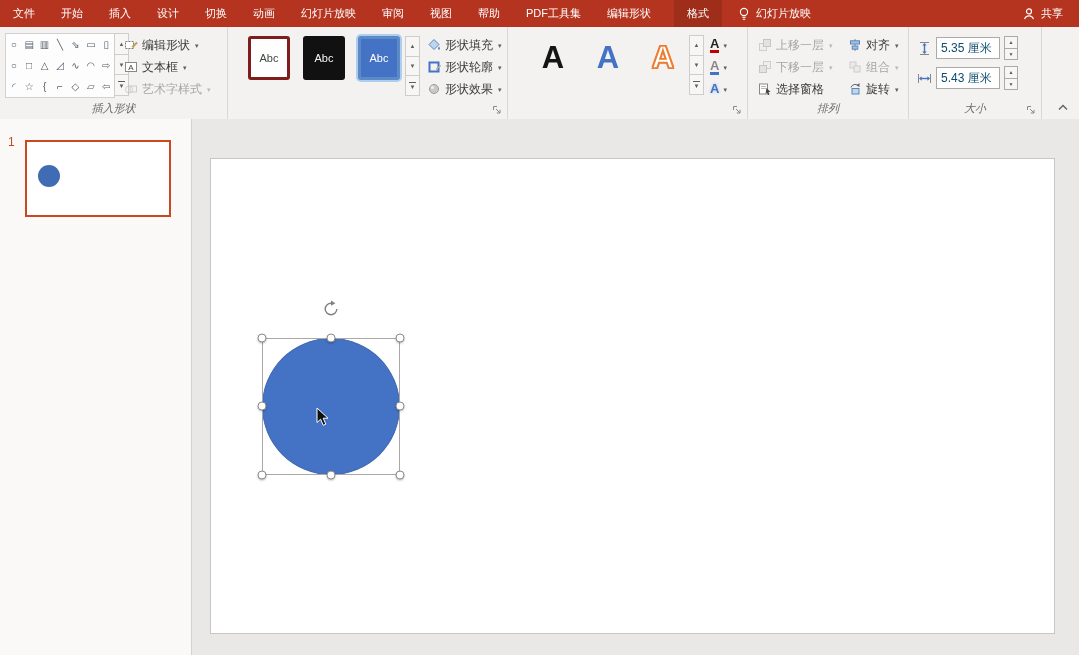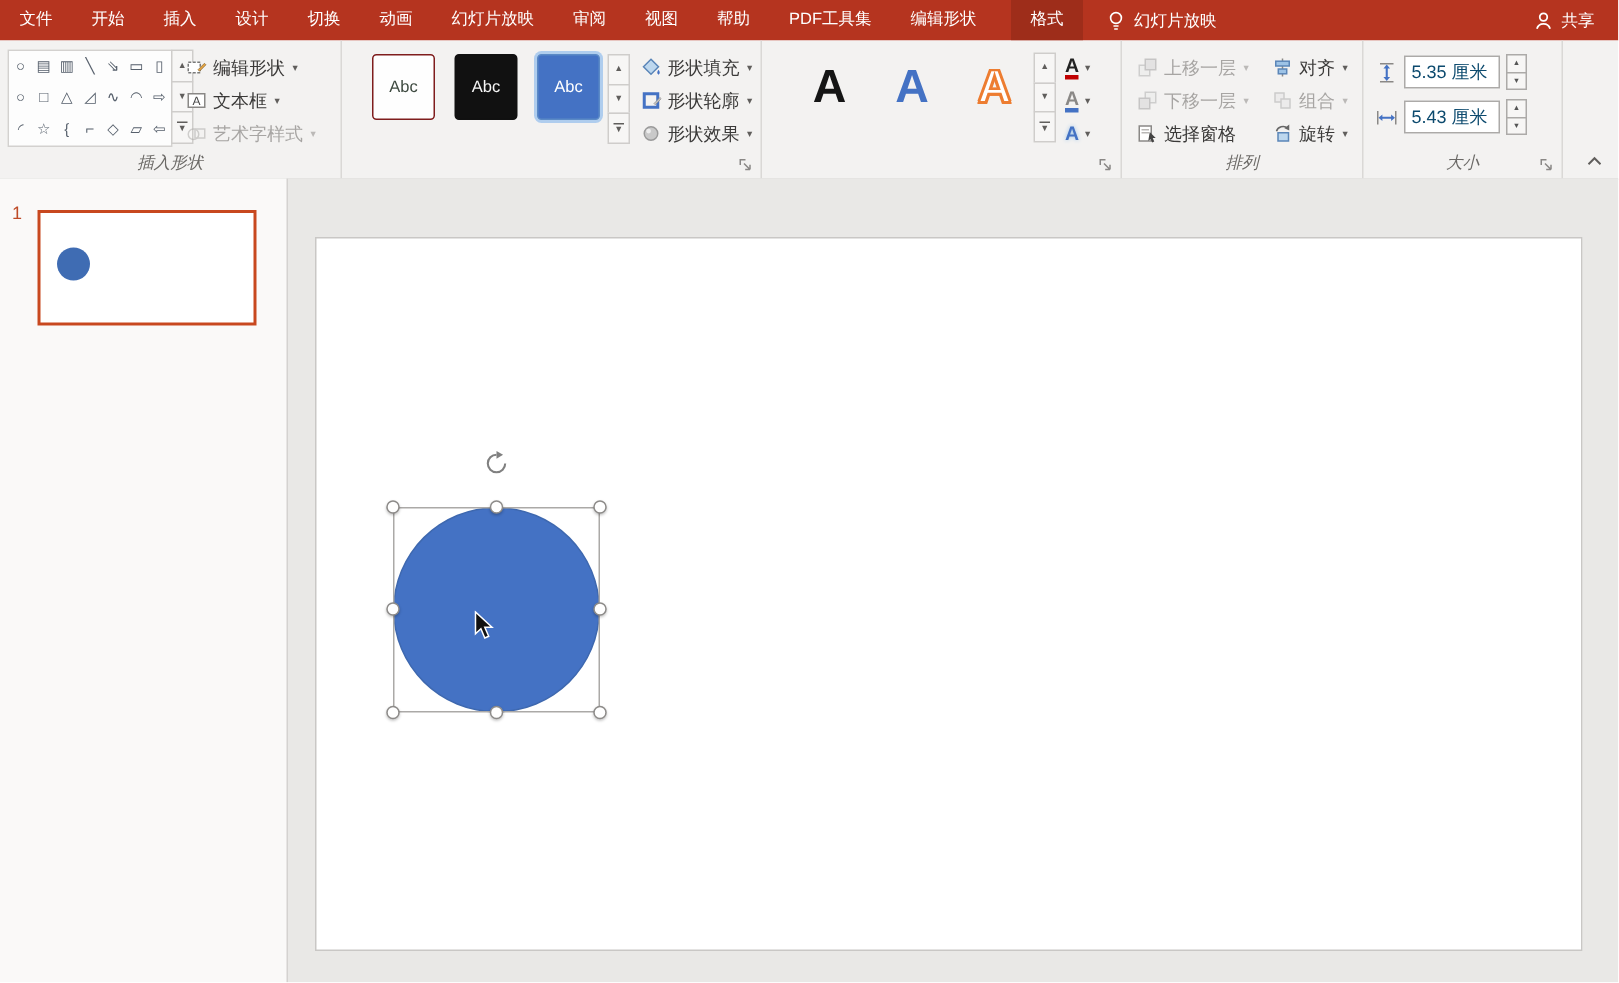--- a/index.html
+++ b/index.html
@@ -47,21 +47,21 @@
   #g4 .col1{left:8px;top:0;}
   #g4 .col2{left:98px;top:0;}
   .btnrow{display:flex;align-items:center;gap:4px;height:20px;white-space:nowrap;padding:0 2px;}
   .caret{font-size:7px;color:#605E5C;line-height:1;margin-left:1px;}
   .icn{display:flex;align-items:center;justify-content:center;flex-shrink:0;}
   .dis{color:#A7A5A3;}
   .dis .caret{color:#BBB9B7;}
   .dis svg{opacity:.5;}
 
   .chips{position:absolute;left:20px;top:9px;display:flex;gap:13px;}
-  .chip{width:42px;height:44px;border:1px solid #7f1d1d;border-radius:3px;display:flex;
+  .chip{width:42px;height:44px;border:3px solid #7f1d1d;border-radius:3px;display:flex;
         align-items:center;justify-content:center;font-size:11px;box-sizing:border-box;}
   .chip-white{background:#FEFEFE;color:#3E4A40;}
   .chip-black{background:#111;color:#F5F5F5;border-color:#111;}
   .chip-blue{background:#4472C4;color:#fff;border-color:#3A62A8;}
   .chip.selected{box-shadow:0 0 0 2px #AFCDEE;border-color:#5B8AC6;}
 
   .wa-samples{position:absolute;left:22px;top:7px;display:flex;gap:9px;}
   .wa{width:46px;height:46px;display:flex;align-items:center;justify-content:center;
       font-size:31px;font-weight:bold;line-height:1;}
   .wa-black{color:#151515;}

